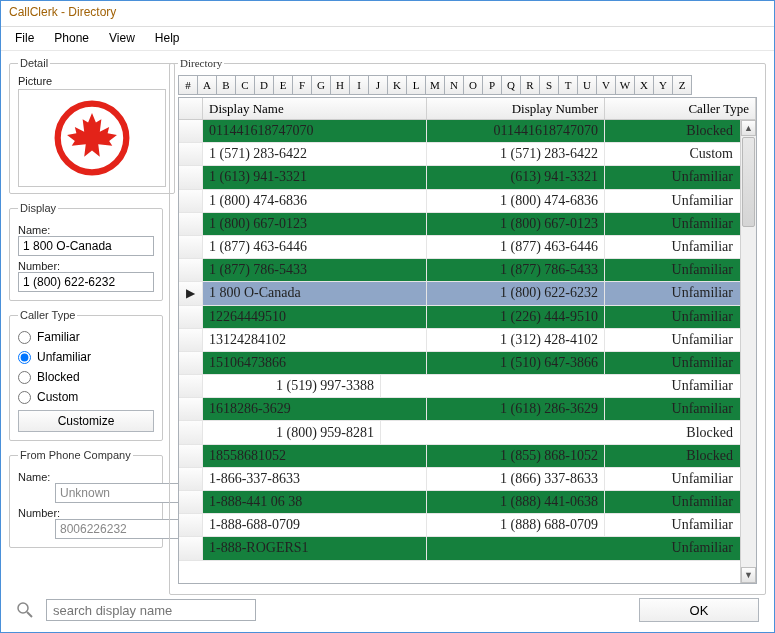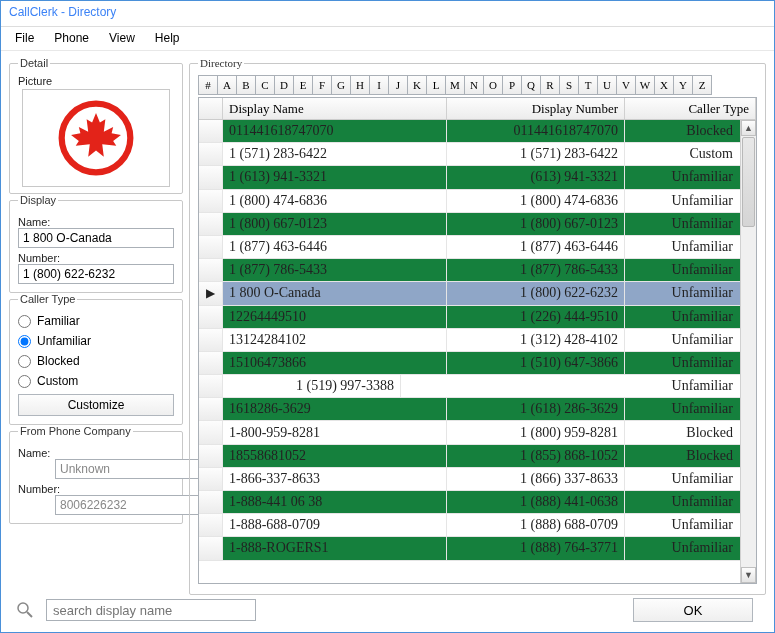--- a/index.html
+++ b/index.html
@@ -12,39 +12,39 @@
     height: 633px;
     border: 1px solid #4a90d9;
     overflow: hidden;
   }
   .titlebar {
     height: 26px;
     background: #fff;
     border-bottom: 1px solid #ddd;
     padding: 4px 8px;
     font-size: 12px;
-    color: #3b82f6;
+    color: #a16207;
   }
   .menubar {
     height: 24px;
     padding: 2px 6px;
     display: flex;
     gap: 4px;
     border-bottom: 1px solid #e8e8e8;
   }
   .menubar span {
     padding: 2px 8px;
     cursor: default;
   }
   .content {
     display: flex;
     padding: 6px 8px 0 8px;
     gap: 6px;
   }
-  .left-col { width: 174px; display: flex; flex-direction: column; gap: 0;}
+  .left-col { width: 154px; display: flex; flex-direction: column; gap: 8px;}
   .right-col { flex: 1; min-width: 0; }
   fieldset.groupbox {
     border: 1px solid #c8c8c8;
     border-radius: 2px;
     margin: 0;
     padding: 6px 8px 8px 8px;
   }
   fieldset.groupbox > legend {
     font-size: 11px;
     color: #333;
@@ -104,21 +104,21 @@
   .grid-row { display:flex; height:23.2px; border-bottom:1px solid #e5e5e5;}
   .grid-row.alt { background:#15803d;}
   .grid-row.sel { background:#8fa6c7;}
   .cell { border-right:1px solid #e5e5e5; display:flex; align-items:center; padding:0 6px; font-size:14px; color:#222;}
   .cell.rowsel { background: linear-gradient(#fdfdfd,#ececec); justify-content:center; font-size:12px;}
   .cell.col-num, .cell.col-type { justify-content:flex-end;}
   .scroll-v { position:absolute; right:0; top:22px; bottom:0; width:16px; background:#f0f0f0; border-left:1px solid #d0d0d0;}
   .scroll-v .arrow { height:16px; background:linear-gradient(#fdfdfd,#e4e4e4); border:1px solid #c0c0c0; display:flex;align-items:center;justify-content:center;font-size:9px;color:#555;}
   .scroll-v .thumb { position:absolute; left:1px; right:1px; top:17px; height:90px; background:linear-gradient(#e8e8e8,#d5d5d5); border:1px solid #b8b8b8; border-radius:2px;}
   .scroll-v .arrow.dn { position:absolute; bottom:0; left:0; right:0;}
-  .footer { position:absolute; bottom:8px; left:0; right:8px; height:30px; display:flex; align-items:center; padding: 0 14px; gap:10px;}
+  .footer { position:absolute; bottom:8px; left:0; right:2px; height:30px; display:flex; align-items:center; padding: 0 14px; gap:10px;}
   .search-icon { width:22px; height:22px; display:flex;align-items:center;justify-content:center;}
   .search-input { width:210px; height:22px; border:1px solid #aab0b7; padding:1px 6px; font-size:13px; color:#888;}
   .ok-btn { margin-left:auto; width:120px; height:24px; border:1px solid #b0b6bd; background:linear-gradient(#fdfdfd,#efefef); font-size:13px;}
   .cell.col-type { padding-right: 22px; }
 </style>
 </head>
 <body>
 
 <div class="titlebar">CallClerk - Directory</div>
 
@@ -296,21 +296,20 @@
               <div class="cell col-type">Unfamiliar</div>
             </div>
             <div class="grid-row alt">
               <div class="cell rowsel"></div>
               <div class="cell col-name">1618286-3629</div>
               <div class="cell col-num">1 (618) 286-3629</div>
               <div class="cell col-type">Unfamiliar</div>
             </div>
             <div class="grid-row">
               <div class="cell rowsel"></div>
-              <div class="cell col-name">1-800-959-8281</div>
               <div class="cell col-num">1 (800) 959-8281</div>
               <div class="cell col-type">Blocked</div>
             </div>
             <div class="grid-row alt">
               <div class="cell rowsel"></div>
               <div class="cell col-name">18558681052</div>
               <div class="cell col-num">1 (855) 868-1052</div>
               <div class="cell col-type">Blocked</div>
             </div>
             <div class="grid-row">
@@ -327,21 +326,20 @@
             </div>
             <div class="grid-row">
               <div class="cell rowsel"></div>
               <div class="cell col-name">1-888-688-0709</div>
               <div class="cell col-num">1 (888) 688-0709</div>
               <div class="cell col-type">Unfamiliar</div>
             </div>
             <div class="grid-row alt">
               <div class="cell rowsel"></div>
               <div class="cell col-name">1-888-ROGERS1</div>
-              <div class="cell col-num">1 (888) 764-3771</div>
               <div class="cell col-type">Unfamiliar</div>
             </div>
           </div>
         <div class="scroll-v">
           <div class="arrow">▲</div>
           <div class="thumb"></div>
           <div class="arrow dn">▼</div>
         </div>
       </div>
     </fieldset>

